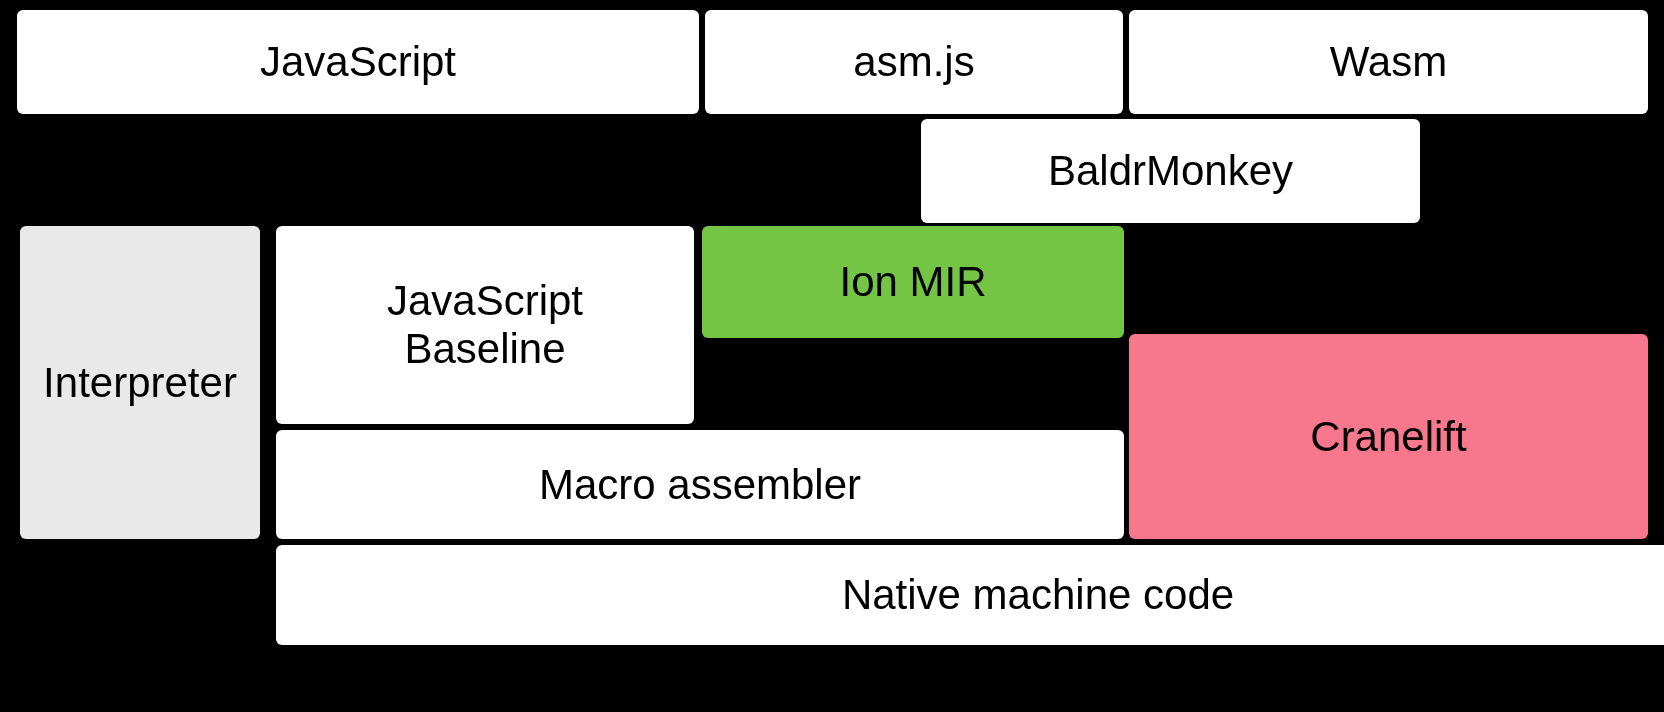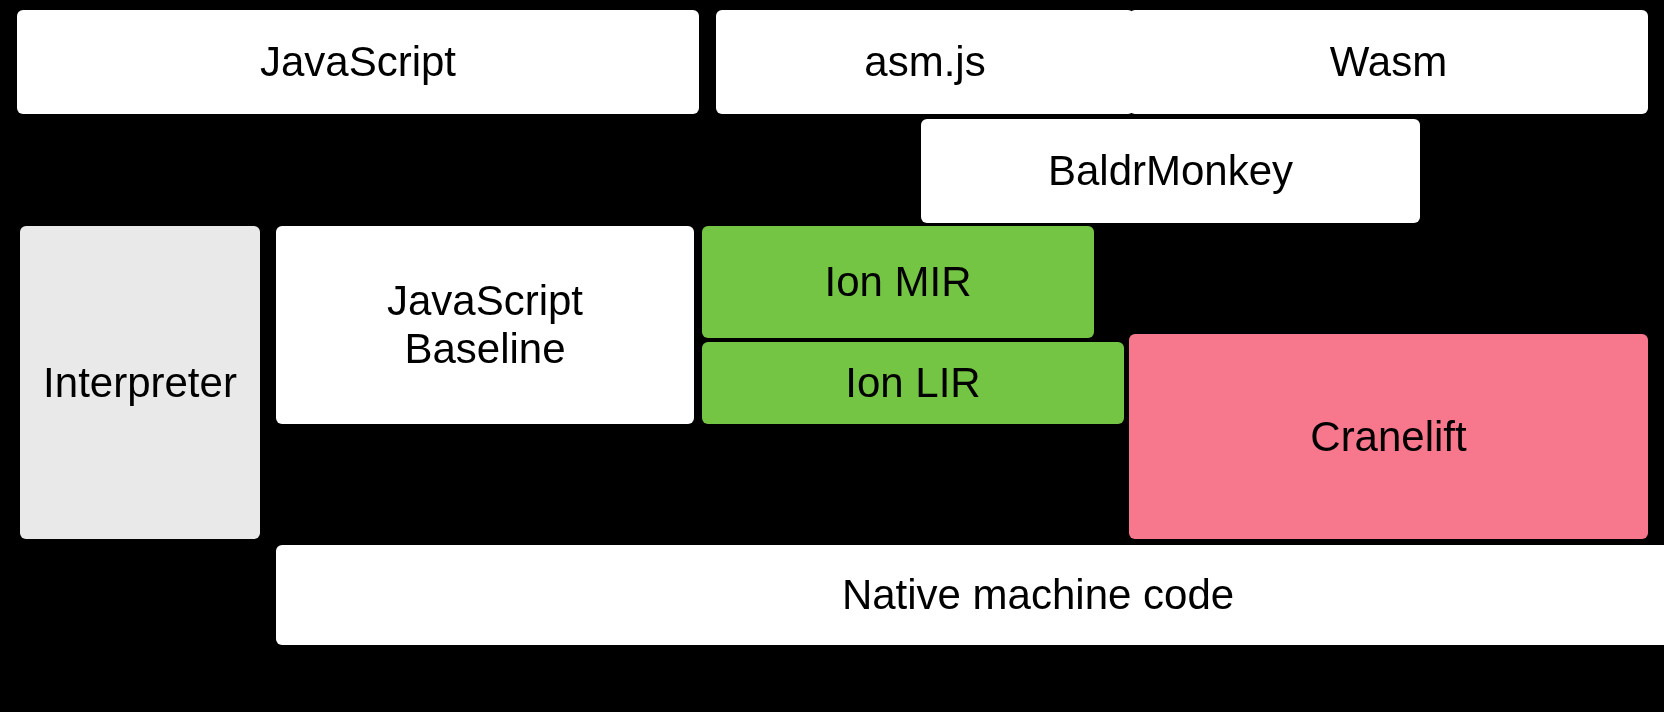--- a/index.html
+++ b/index.html
@@ -42,34 +42,34 @@
   .node.fill-green  { background: #72c13c; }
   .node.fill-pink   { background: #f7778d; }
 </style>
 </head>
 <body>
 
 <div id="diagram" style="background: rgb(0, 0, 0);">
 
   <div class="node fill-white" style="left: 17px; top: 10px; width: 682px; height: 104px; background: rgb(255, 255, 255); color: rgb(0, 0, 0);">JavaScript</div>
 
-  <div class="node fill-white" style="left: 705px; top: 10px; width: 418px; height: 104px; background: rgb(255, 255, 255); color: rgb(0, 0, 0); margin-left: 11px;">asm.js</div>
+  <div class="node fill-white" style="left: 705px; top: 10px; width: 418px; height: 104px; background: rgb(255, 255, 255); color: rgb(0, 0, 0);">asm.js</div>
 
   <div class="node fill-white" style="left: 1129px; top: 10px; width: 519px; height: 104px; background: rgb(255, 255, 255); color: rgb(0, 0, 0);">Wasm</div>
 
 
   <div class="node fill-white" style="left: 921px; top: 119px; width: 499px; height: 104px; background: rgb(255, 255, 255); color: rgb(0, 0, 0);">BaldrMonkey</div>
 
   <div class="node fill-grey" style="left: 20px; top: 226px; width: 240px; height: 313px; background: rgb(233, 233, 233); color: rgb(0, 0, 0);">Interpreter</div>
 
   <div class="node fill-white" style="left: 276px; top: 226px; width: 418px; height: 198px; background: rgb(255, 255, 255); color: rgb(0, 0, 0);">JavaScript
 Baseline</div>
 
-  <div class="node fill-green" style="left: 702px; top: 226px; width: 392px; height: 112px; background: rgb(116, 197, 68); color: rgb(0, 0, 0);">Ion MIR</div>
+  <div class="node fill-green" style="left: 702px; top: 226px; width: 422px; height: 112px; background: rgb(116, 197, 68); color: rgb(0, 0, 0);">Ion MIR</div>
 
-  <div class="node fill-green" style="left: 702px; top: 342px; width: 422px; height: 82px; background: rgb(116, 197, 68); color: rgb(0, 0, 0);">Ion LIR</div>
 
   <div class="node fill-pink" style="left: 1129px; top: 334px; width: 519px; height: 205px; background: rgb(247, 119, 141); color: rgb(0, 0, 0);">Cranelift</div>
 
+  <div class="node fill-white" style="left: 276px; top: 430px; width: 848px; height: 109px; background: rgb(255, 255, 255); color: rgb(0, 0, 0);">Macro assembler</div>
 
   <div class="node fill-white" style="left: 276px; top: 545px; width: 1524px; height: 100px; background: rgb(255, 255, 255); color: rgb(0, 0, 0);">Native machine code</div>
 
 </div>
 
 </body></html>

